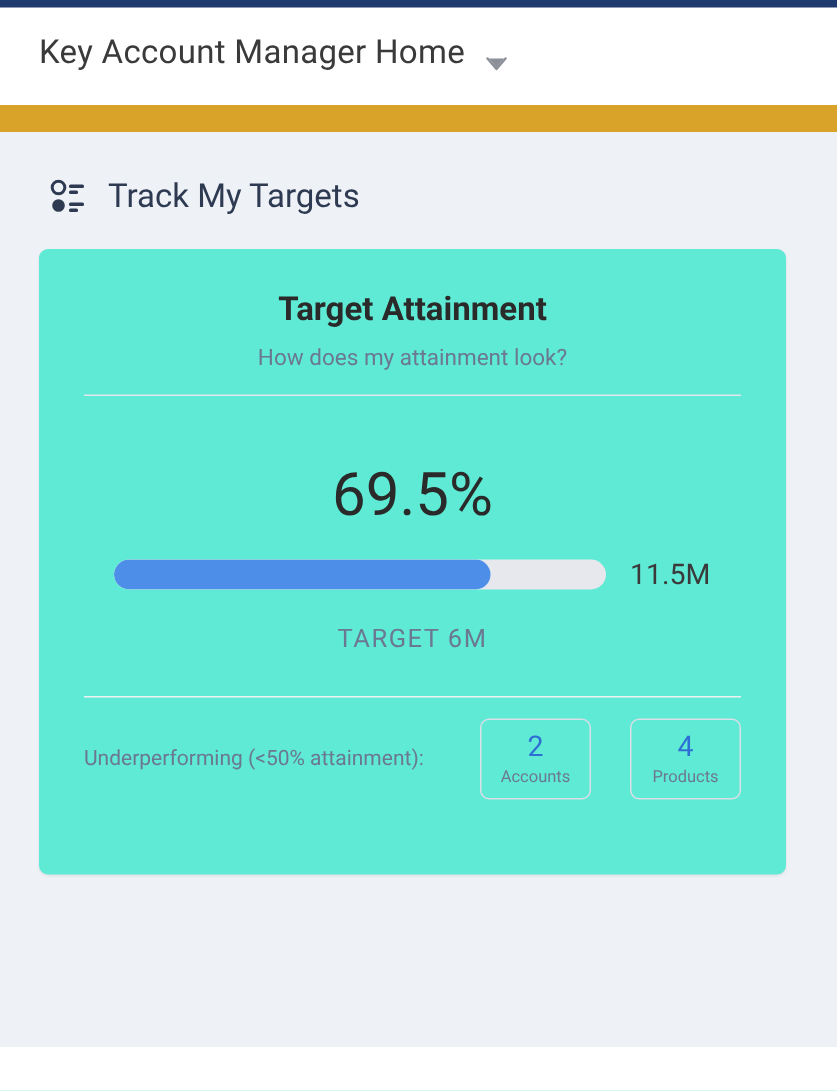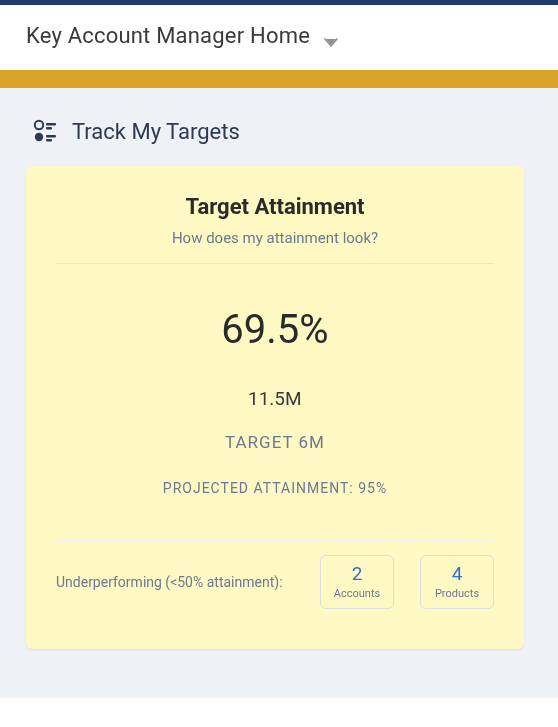--- a/index.html
+++ b/index.html
@@ -6,31 +6,31 @@
   html, body { width: 558px; height: 727px; font-family: -apple-system, BlinkMacSystemFont, "Segoe UI", Roboto, Helvetica, Arial, sans-serif; background: #fff; }
   .topbar { border-top: 5px solid #1f3a6e; }
   .nav-row { display: flex; align-items: flex-end; padding: 18px 26px 22px 26px; }
   .nav-title { font-size: 22px; font-weight: 400; color: #3a3a3a; letter-spacing: 0.2px; }
   .nav-caret { margin-left: 14px; display: inline-flex; }
   .gold-strip { height: 18px; background: #d9a32a; }
   .content-area { background: #eef1f6; padding: 26px 26px 26px 26px; min-height: 610px; }
   .section-header { display: flex; align-items: center; gap: 14px; margin: 4px 0 22px 6px; }
   .section-title { font-size: 22px; font-weight: 400; color: #2d3a52; }
   .card {
-    background: #fef9c3;
+    background: #5eead4;
     border-radius: 6px;
-    padding: 28px 30px 22px 30px;
+    padding: 28px 30px 32px 30px;
     box-shadow: 0 1px 2px rgba(0,0,0,0.08);
     max-width: 498px;
   }
   .card-title { text-align: center; font-size: 22px; font-weight: 700; color: #2a2a2a; margin-bottom: 10px; }
   .card-subtitle { text-align: center; font-size: 15px; color: #6b7892; margin-bottom: 16px; }
   .divider { height: 1px; background: #e3e6ec; margin: 0 0 42px 0; }
   .big-percent { text-align: center; font-size: 40px; font-weight: 400; color: #2a2a2a; margin-bottom: 18px; }
-  .progress-row { display: flex; align-items: center; gap: 16px; margin: 0 20px 22px 20px; flex-direction: column; }
+  .progress-row { display: flex; align-items: center; gap: 16px; margin: 0 20px 22px 20px; }
   .progress-track { flex: 1; height: 20px; background: #e6e8ee; border-radius: 10px; position: relative; overflow: hidden; }
   .progress-fill { height: 100%; background: #4c8ee8; border-radius: 10px; width: 76.6%; }
   .progress-value { font-size: 19px; color: #3a3a3a; min-width: 54px; }
   .target-line { text-align: center; font-size: 17px; letter-spacing: 1px; color: #6b7892; margin-bottom: 28px; }
   .projected-line { text-align: center; font-size: 14px; letter-spacing: 1px; color: #6b7892; margin-bottom: 44px; }
   .underperf-row { display: flex; align-items: center; gap: 26px; border-top: 1px solid #eef0f4; padding-top: 14px; margin-bottom: 18px; }
   .underperf-label { font-size: 14px; color: #6b7892; flex: 1; }
   .stat-box {
     border: 1px solid #d9dee8; border-radius: 6px;
     width: 74px; padding: 6px 0 8px 0;
@@ -82,21 +82,20 @@
     <div class="big-percent">69.5%</div>
 
     <div class="progress-row">
       <div class="progress-track">
         <div class="progress-fill"></div>
       </div>
       <div class="progress-value">11.5M</div>
     </div>
 
     <div class="target-line">TARGET 6M</div>
-    <div class="projected-line">PROJECTED ATTAINMENT: 95%</div>
 
     <div class="underperf-row">
       <div class="underperf-label">Underperforming (&lt;50% attainment):</div>
       <div class="stat-box">
         <div class="stat-num">2</div>
         <div class="stat-lab">Accounts</div>
       </div>
       <div class="stat-box">
         <div class="stat-num">4</div>
         <div class="stat-lab">Products</div>

